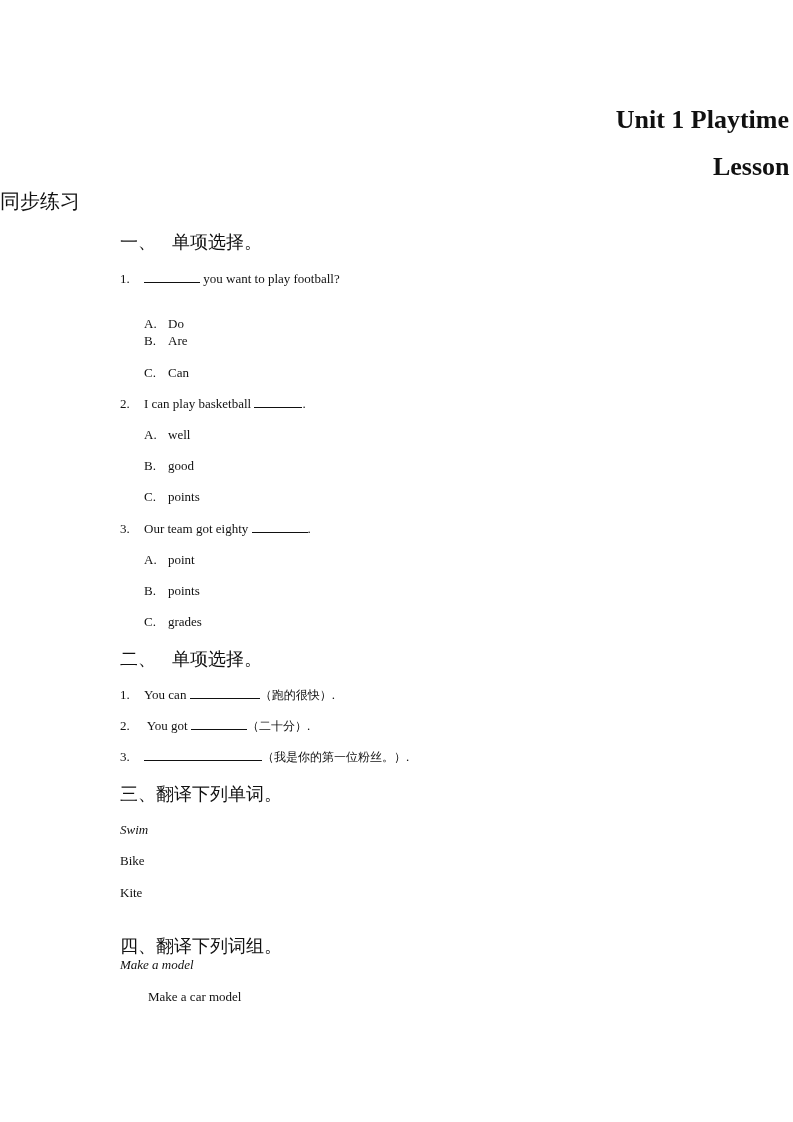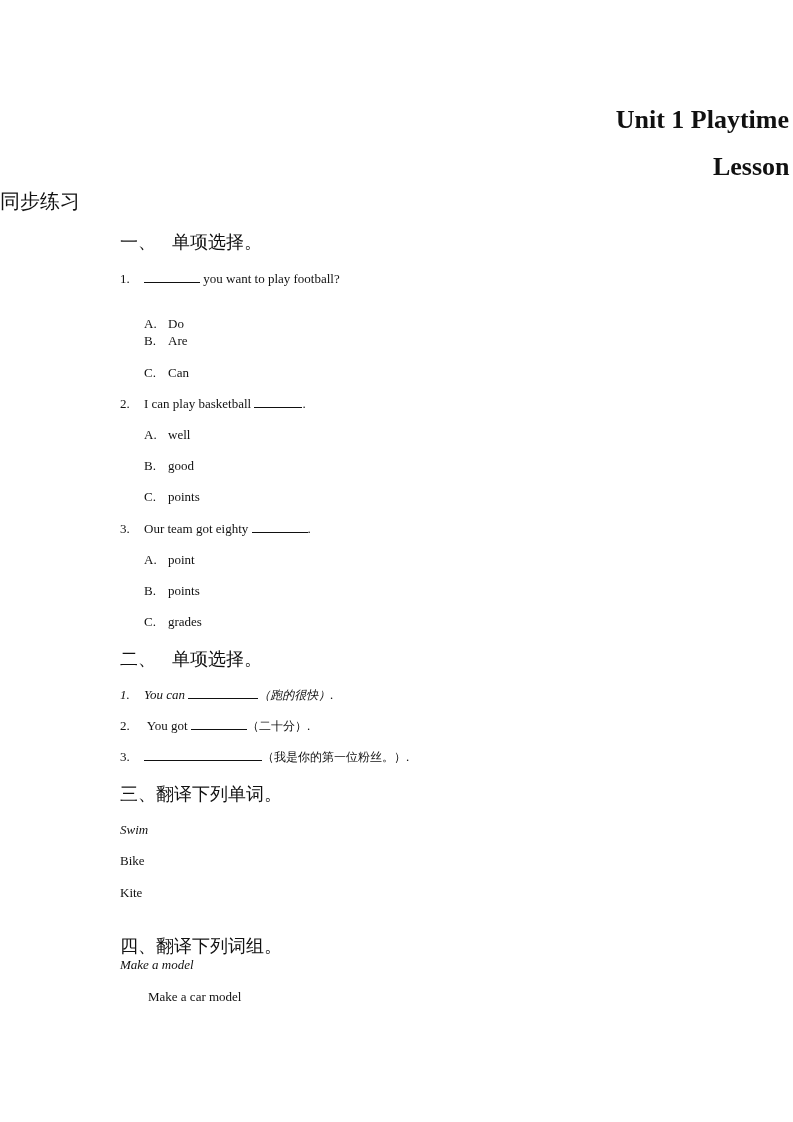--- a/index.html
+++ b/index.html
@@ -57,21 +57,21 @@
   <span class="qn">3.</span><span>Our team got eighty </span><span class="blank" style="width:56px;"></span><span>.</span>
 </div>
 <div class="abs opt" style="top:552px;"><span class="on">A.</span><span>point</span></div>
 <div class="abs opt" style="top:583px;"><span class="on">B.</span><span>points</span></div>
 <div class="abs opt" style="top:614px;"><span class="on">C.</span><span>grades</span></div>
 
 <div class="abs section" style="top:647px;">
   <span>二、</span><span style="display:inline-block;width:16px;"></span><span>单项选择。</span>
 </div>
 
-<div class="abs q" style="top:687px;font-style:italic;">
+<div class="abs q" style="top:687px;">
   <span class="qn">1.</span><span>You can </span><span class="blank" style="width:70px;"></span><span class="cn">（跑的很快）</span><span>.</span>
 </div>
 <div class="abs q" style="top:718px;">
   <span class="qn">2.</span><span style="white-space:pre;"> You got </span><span class="blank" style="width:56px;"></span><span class="cn">（二十分）</span><span>.</span>
 </div>
 <div class="abs q" style="top:749px;">
   <span class="qn">3.</span><span class="blank" style="width:118px;"></span><span class="cn">（我是你的第一位粉丝。）</span><span>.</span>
 </div>
 
 <div class="abs section" style="top:782px;">

